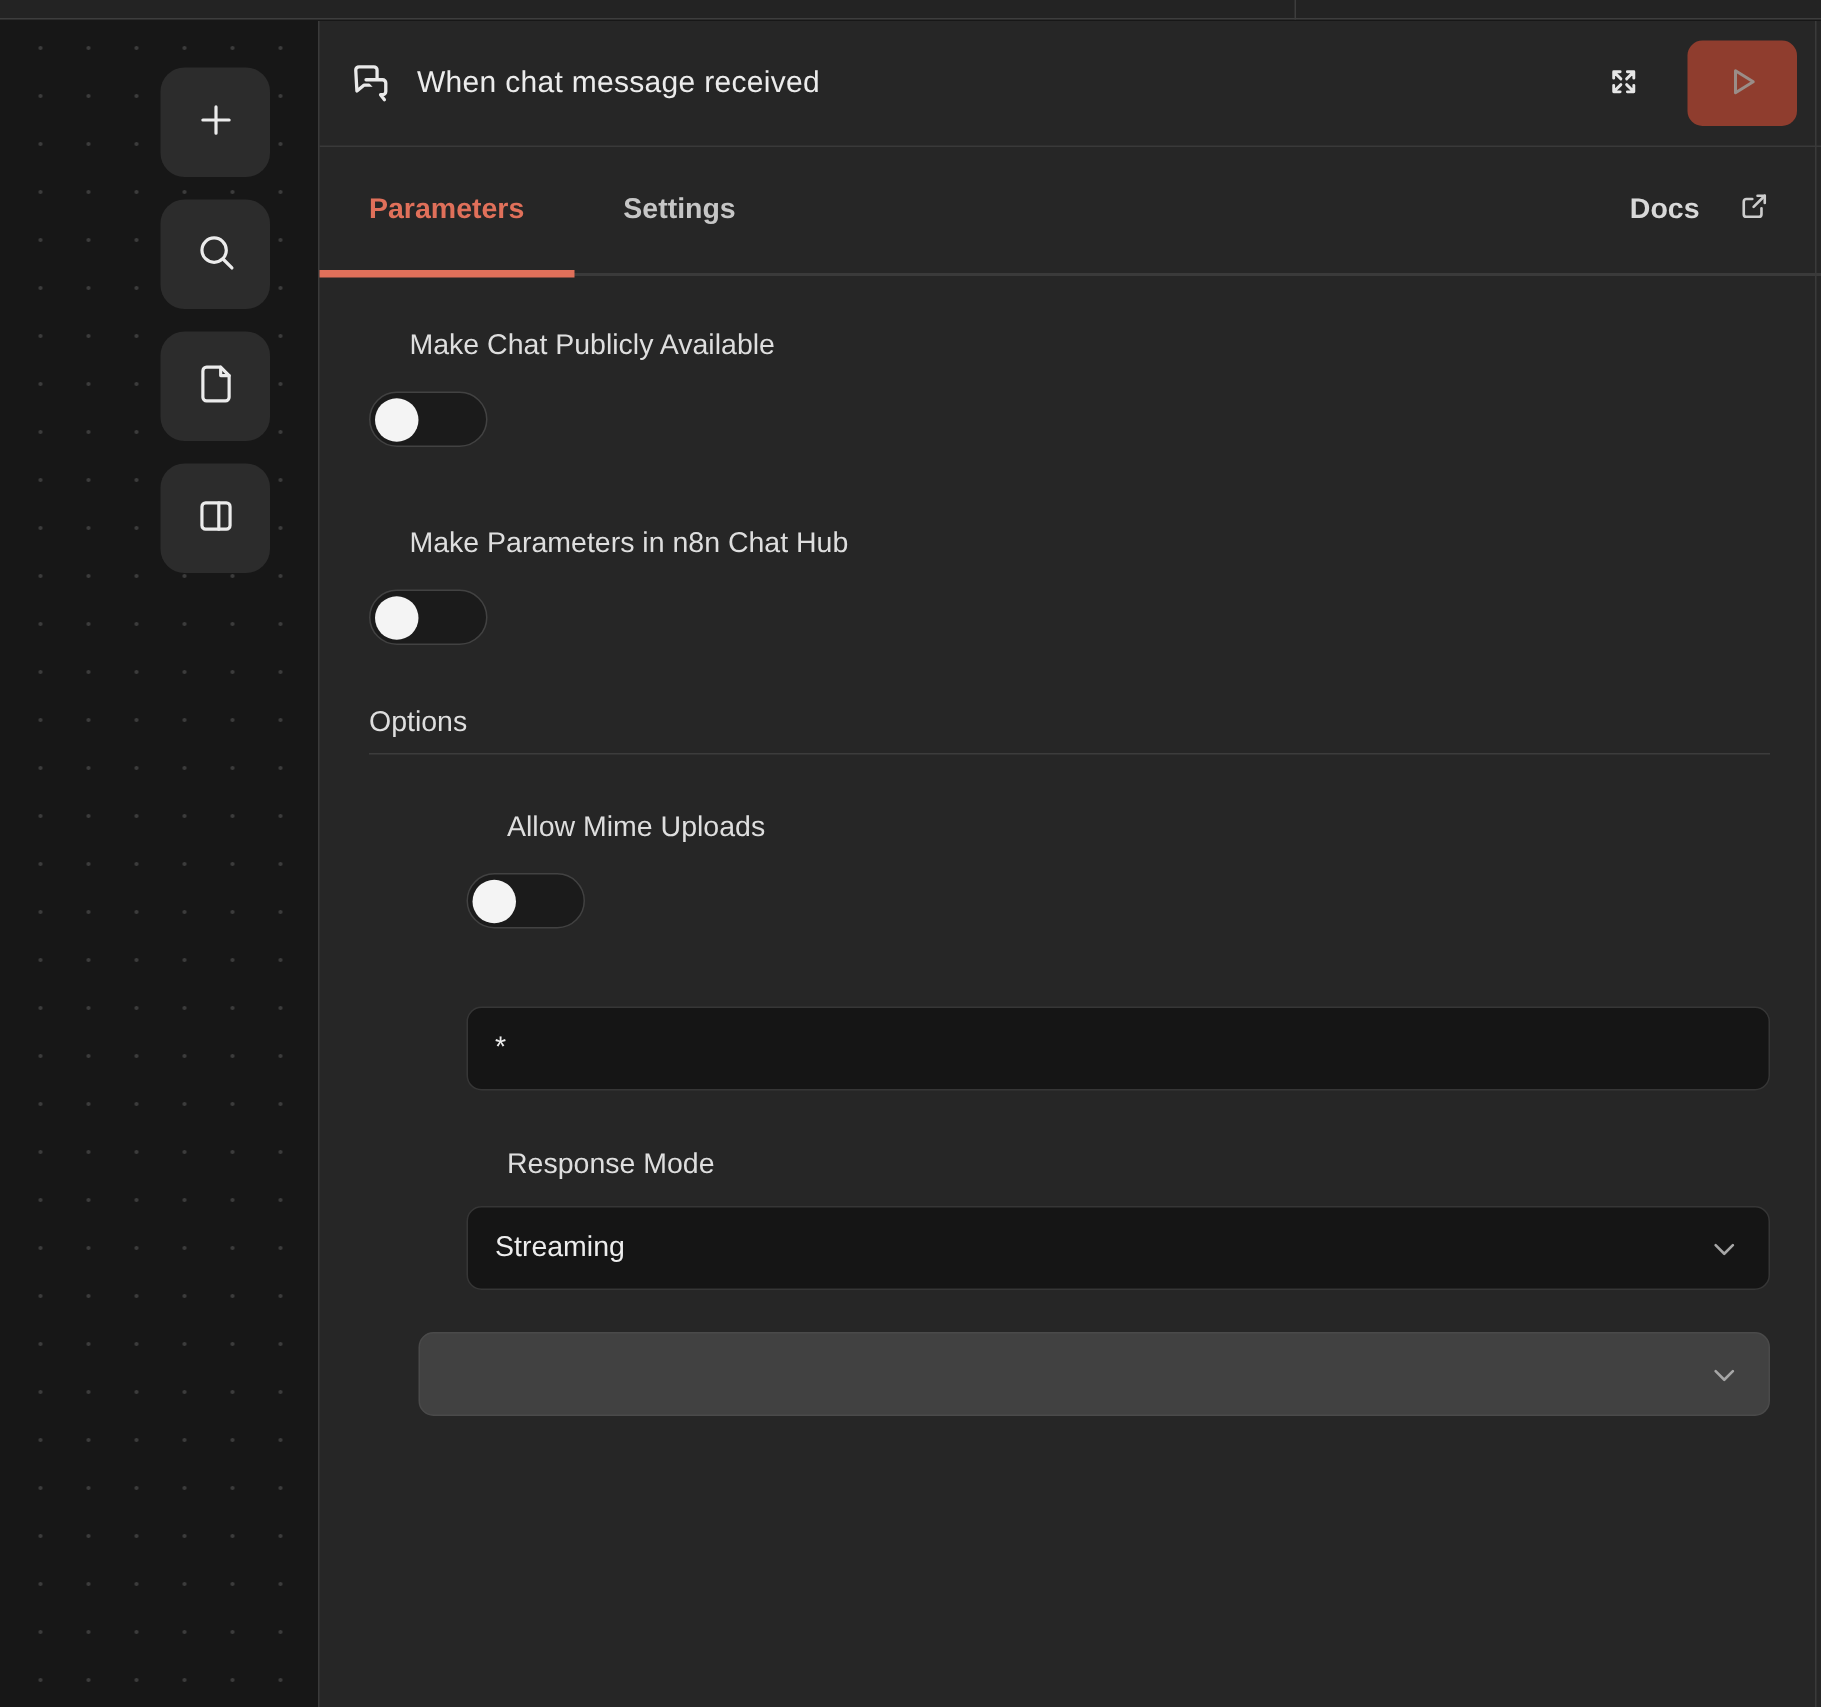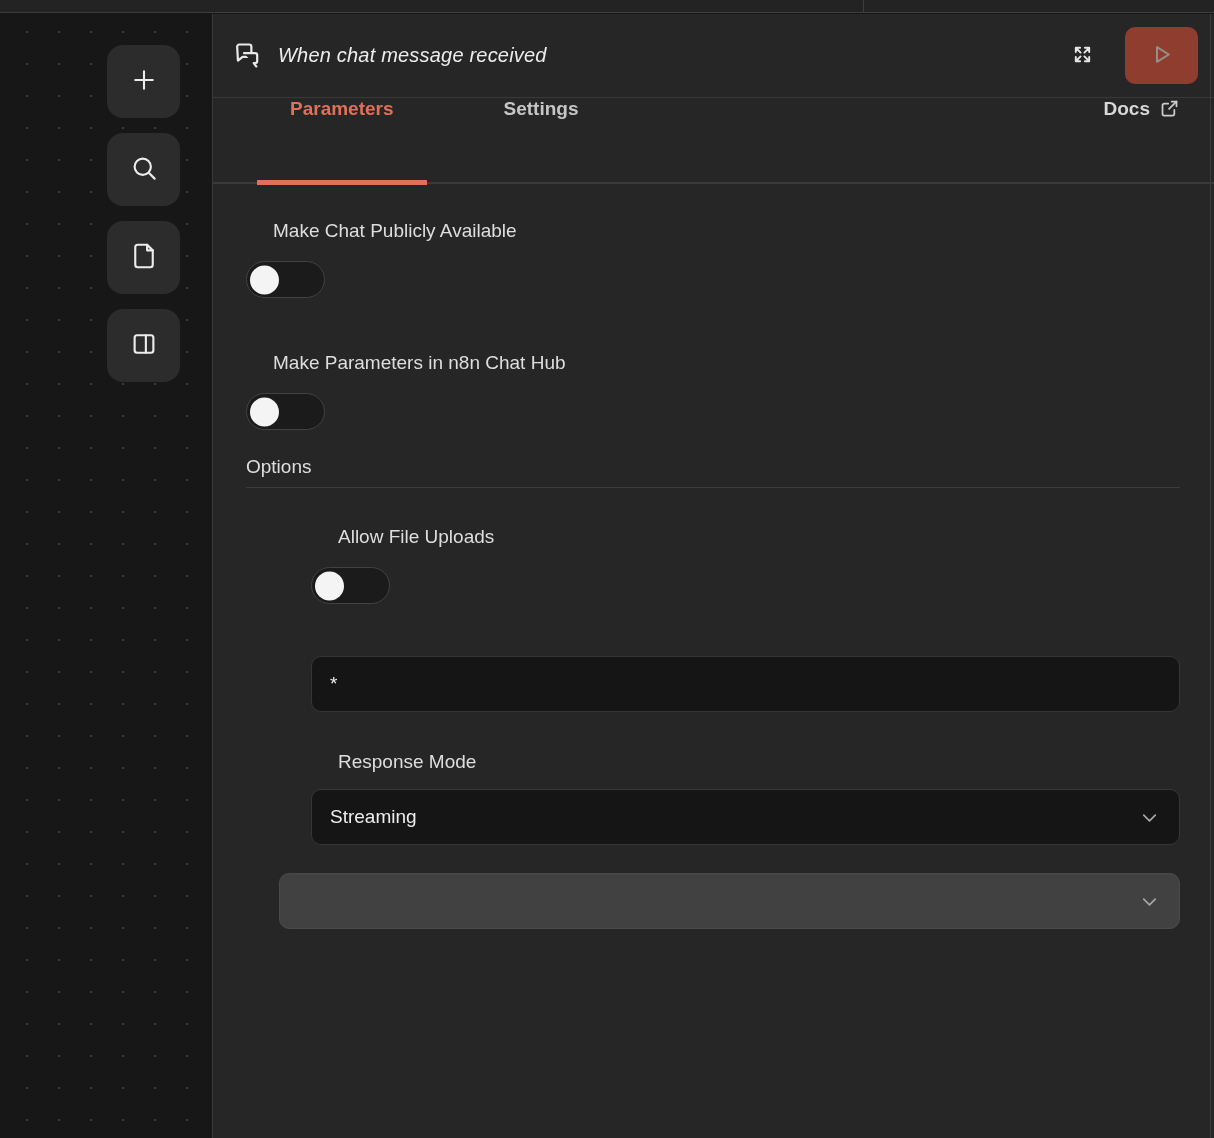--- a/index.html
+++ b/index.html
@@ -34,65 +34,65 @@
 
   
   .panel {
     position:absolute; top:14px; left:212px; right:0; bottom:0;
     background:#262626; border-left:1px solid #3a3a3a;
   }
   .edge-line { position:absolute; top:14px; bottom:0; left:1210px; width:1px; background:#3a3a3a; }
 
   .ndv-header {
     height:84px; display:flex; align-items:center;
-    padding:0 16px 0 19px; border-bottom:1px solid #393939;font-style:italic;
+    padding:0 16px 0 19px; border-bottom:1px solid #393939;
   }
   .node-icon svg { width:31px; height:31px; stroke:#e9e9e9; fill:none; stroke-width:1.7; stroke-linecap:round; stroke-linejoin:round; display:block; }
   .node-title { margin-left:15px; font-size:20px; font-weight:500; color:#ececec; letter-spacing:.2px; }
   .hd-spacer { flex:1; }
   .expand-btn { background:none; border:none; cursor:pointer; padding:0; display:flex; }
   .expand-btn svg { width:23px; height:23px; stroke:#e6e6e6; fill:none; stroke-width:2; stroke-linecap:round; stroke-linejoin:round; }
   .run-btn {
     margin-left:31px; width:73px; height:57px; border:none; border-radius:10px;
     background:#8f3d2e; display:flex; align-items:center; justify-content:center; cursor:pointer;
   }
   .run-btn svg { width:27px; height:27px; stroke:#9a8d88; fill:none; stroke-width:1.8; stroke-linejoin:round; }
 
   
   .tabs-row {
     position:relative; height:86px; display:flex; align-items:stretch;
     border-bottom:2px solid #3a3a3a;
   }
   .tab {
-    position:relative; padding:0 33px; display:flex; 
-    font-size:19px; font-weight:700; color:#c6c6c6; cursor:pointer;margin-left:44px;
+    position:relative; padding:0 33px; display:flex; align-items:center;
+    font-size:19px; font-weight:700; color:#c6c6c6; cursor:pointer;
   }
   .tab.active { color:#e0705a; }
   .tab.active::after {
     content:""; position:absolute; left:0; right:0; bottom:-3px; height:5px; background:#e0705a;
   }
   .docs-link {
-    margin-left:auto; display:flex; gap:9px;
+    margin-left:auto; display:flex; align-items:center; gap:26px;
     padding-right:34px; cursor:pointer; color:#d8d8d8; font-size:19px; font-weight:600;
   }
   .docs-link svg { width:21px; height:21px; stroke:#cdcdcd; fill:none; stroke-width:2; stroke-linecap:round; stroke-linejoin:round; }
 
   
   .content { padding:34px 34px 0 33px; }
   .field-label { font-size:19px; line-height:26px; color:#dedede;margin-left:27px; }
   .toggle {
     margin-top:17px; width:79px; height:37px; border-radius:19px;
     background:#1b1b1b; border:1.5px solid #424242; position:relative; cursor:pointer;
   }
   .toggle .knob {
     position:absolute; left:3px; top:50%; transform:translateY(-50%);
     width:29px; height:29px; border-radius:50%; background:#f4f4f4;
   }
   .f-hub { margin-top:52px; }
-  .options-heading { margin-top:24px; font-size:19px; line-height:26px; color:#dedede; }
+  .options-heading { margin-top:39px; font-size:19px; line-height:26px; color:#dedede; }
   .divider { margin-top:7px; height:1px; background:#3c3c3c; }
   .sub { margin-left:65px; }
   .f-uploads { margin-top:36px; }
   .f-mime { margin-top:52px; }
   .text-input {
     margin-top:13px; display:block; width:100%; height:56px;
     background:#151515; border:1px solid #363636; border-radius:10px;
     color:#ededed; font-size:19px; padding:0 18px;
     font-family:"Liberation Sans","DejaVu Sans",sans-serif; outline:none;
   }
@@ -215,21 +215,21 @@
       <div class="toggle">
           <div class="knob"></div>
         </div>
     </div>
 
     <div class="options-heading">Options</div>
     <div class="divider"></div>
 
     <div class="sub">
       <div class="field f-uploads">
-        <div class="field-label">Allow File Uploads</div>
+        <div class="field-label">Allow Mime Uploads</div>
         <div class="toggle">
             <div class="knob"></div>
           </div>
       </div>
 
       <div class="field f-mime">
         <input class="text-input" type="text" value="*" style="">
       </div>
 
       <div class="field f-response">

